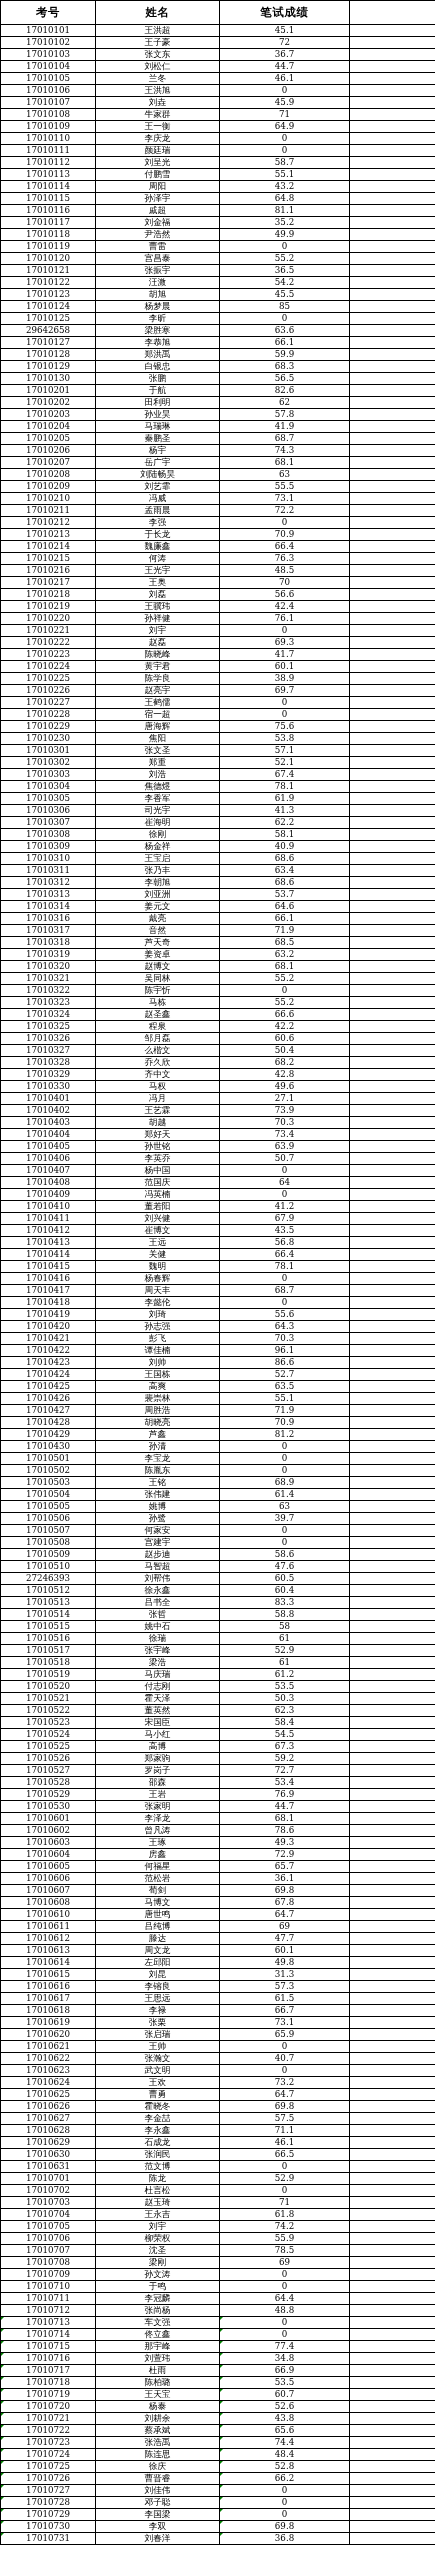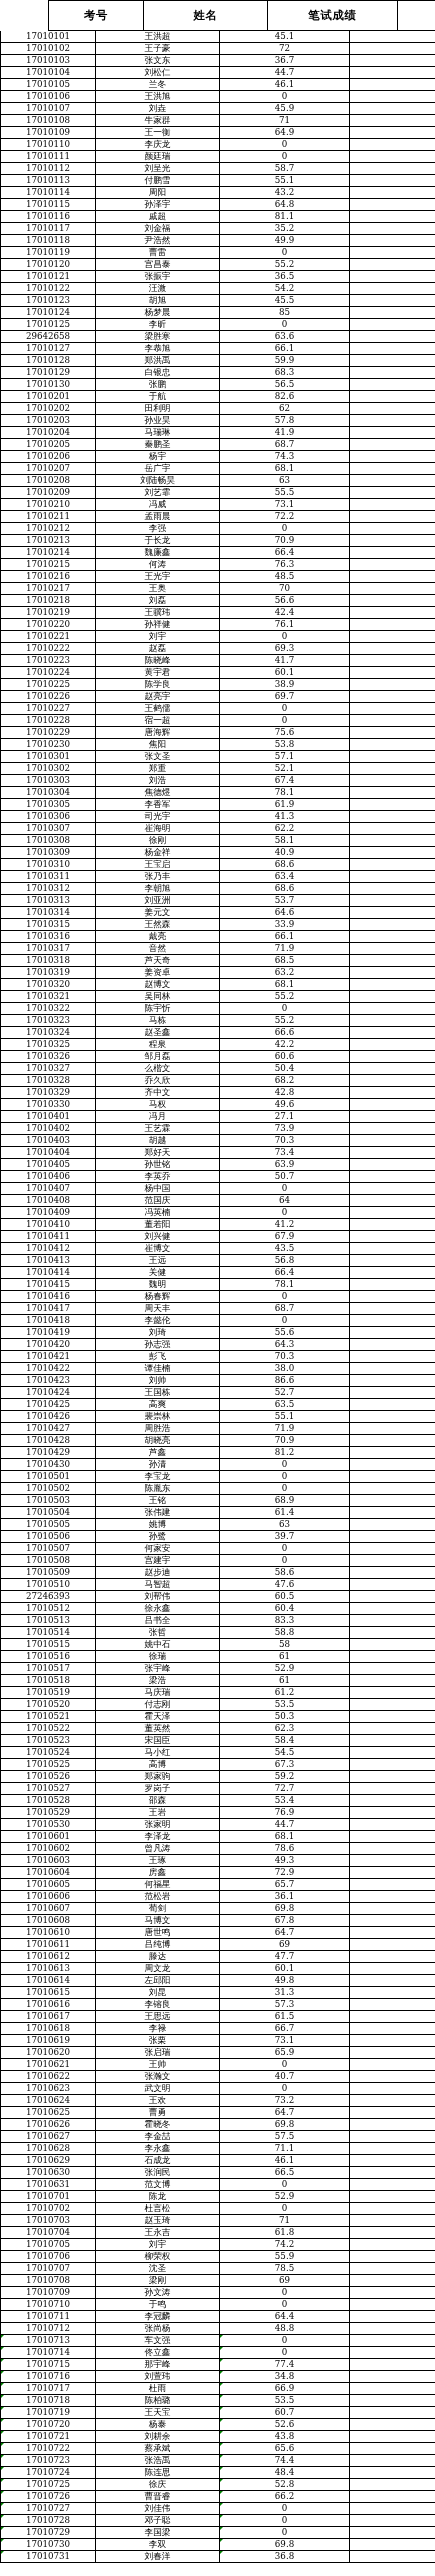--- a/index.html
+++ b/index.html
@@ -16,22 +16,21 @@
     width: 436px;
   }
   .row {
     display: grid;
     grid-template-columns: 96px 124px 130px 86px;
     width: 436px;
     height: 12px;
     box-sizing: border-box;
   }
   .row.header-row {
-    height: 31px;
-    padding-left: 48px;
+    height: 25px;
   }
   .cell {
     box-sizing: border-box;
     border-right: 0.7px solid #000000;
     border-bottom: 0.7px solid #000000;
     display: flex;
     align-items: center;
     justify-content: center;
     font-size: 8.7px;
     line-height: 1;
@@ -509,26 +508,20 @@
     <div class="cell c3">53.7</div>
     <div class="cell c4"></div>
   </div>
       <div class="row">
     <div class="cell c1">17010314</div>
     <div class="cell c2">姜元文</div>
     <div class="cell c3">64.6</div>
     <div class="cell c4"></div>
   </div>
       <div class="row">
-    <div class="cell c1">17010315</div>
-    <div class="cell c2">王然森</div>
-    <div class="cell c3">33.9</div>
-    <div class="cell c4"></div>
-  </div>
-      <div class="row">
     <div class="cell c1">17010316</div>
     <div class="cell c2">戴亮</div>
     <div class="cell c3">66.1</div>
     <div class="cell c4"></div>
   </div>
       <div class="row">
     <div class="cell c1">17010317</div>
     <div class="cell c2">音然</div>
     <div class="cell c3">71.9</div>
     <div class="cell c4"></div>
@@ -733,21 +726,21 @@
   </div>
       <div class="row">
     <div class="cell c1">17010421</div>
     <div class="cell c2">彭飞</div>
     <div class="cell c3">70.3</div>
     <div class="cell c4"></div>
   </div>
       <div class="row">
     <div class="cell c1">17010422</div>
     <div class="cell c2">谭佳楠</div>
-    <div class="cell c3">38.0</div>
+    <div class="cell c3">96.1</div>
     <div class="cell c4"></div>
   </div>
       <div class="row">
     <div class="cell c1">17010423</div>
     <div class="cell c2">刘帅</div>
     <div class="cell c3">86.6</div>
     <div class="cell c4"></div>
   </div>
       <div class="row">
     <div class="cell c1">17010424</div>

